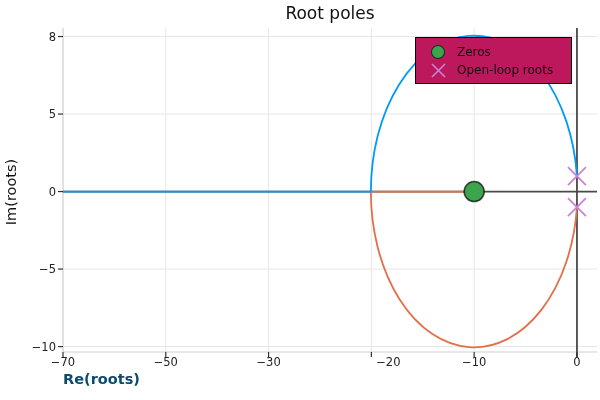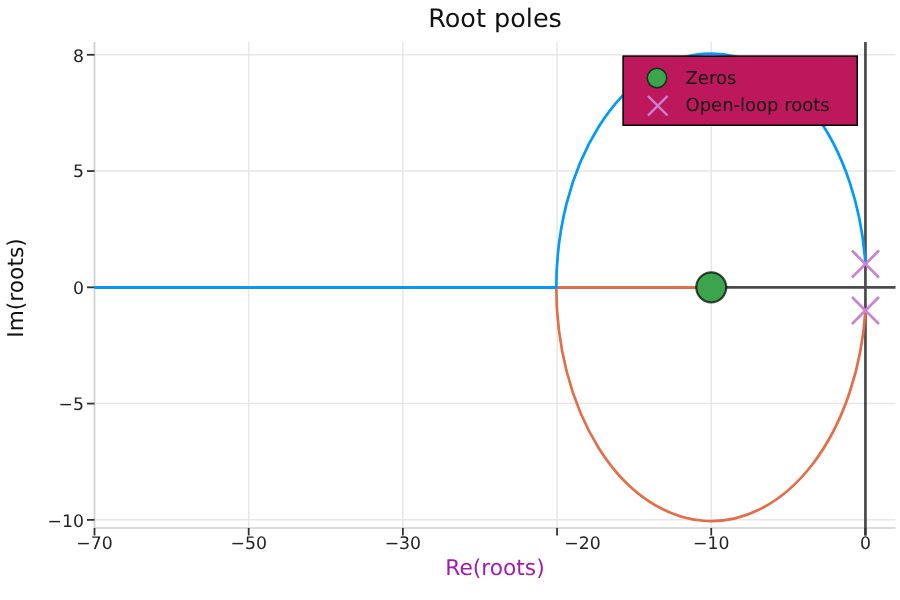--- a/index.html
+++ b/index.html
@@ -6,22 +6,22 @@
   #canvas{
     position:relative;width:600px;height:400px;background:#ffffff;
     font-family:"DejaVu Sans","Liberation Sans",sans-serif;overflow:hidden;
   }
   #plot-svg{position:absolute;left:0;top:0;}
   .title{
     position:absolute;top:2px;left:63px;width:534px;text-align:center;
     font-size:17px;line-height:22px;color:#111;
   }
   .xlabel{
-    position:absolute;top:371px;left:63px;width:534px;text-align:center;
-    font-size:14.5px;color:#a21caf;
+    position:absolute;top:371px;left:63px;width:534px;
+    font-size:14.5px;color:#0c4a6e;font-weight:bold;
   }
   .ylabel{
     position:absolute;left:-63px;top:183px;width:150px;height:18px;
     text-align:center;font-size:14.5px;color:#111;transform:rotate(-90deg);
   }
   .xtick{
     position:absolute;top:355px;width:40px;text-align:center;
     font-size:11.5px;color:#222;
   }
   .ytick{

